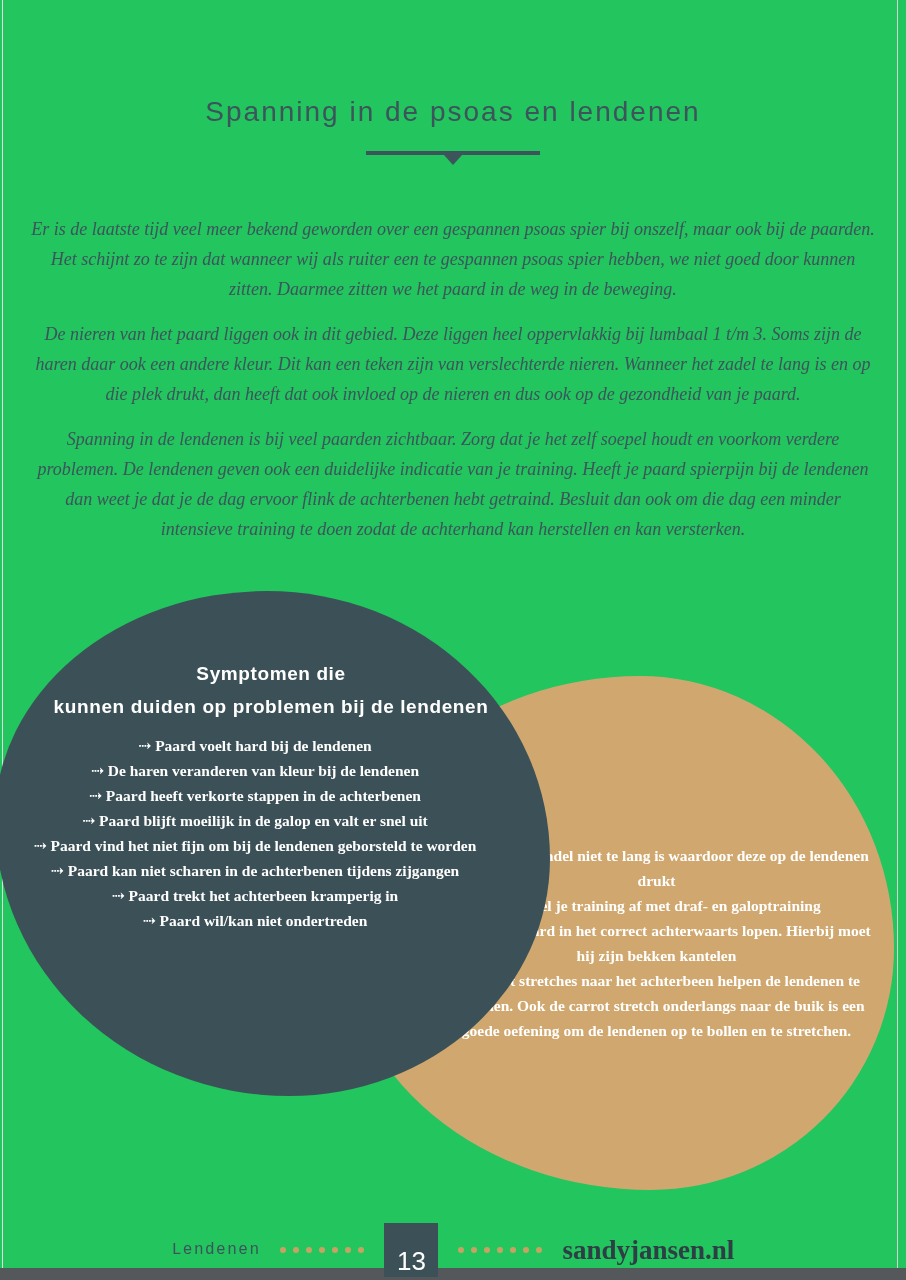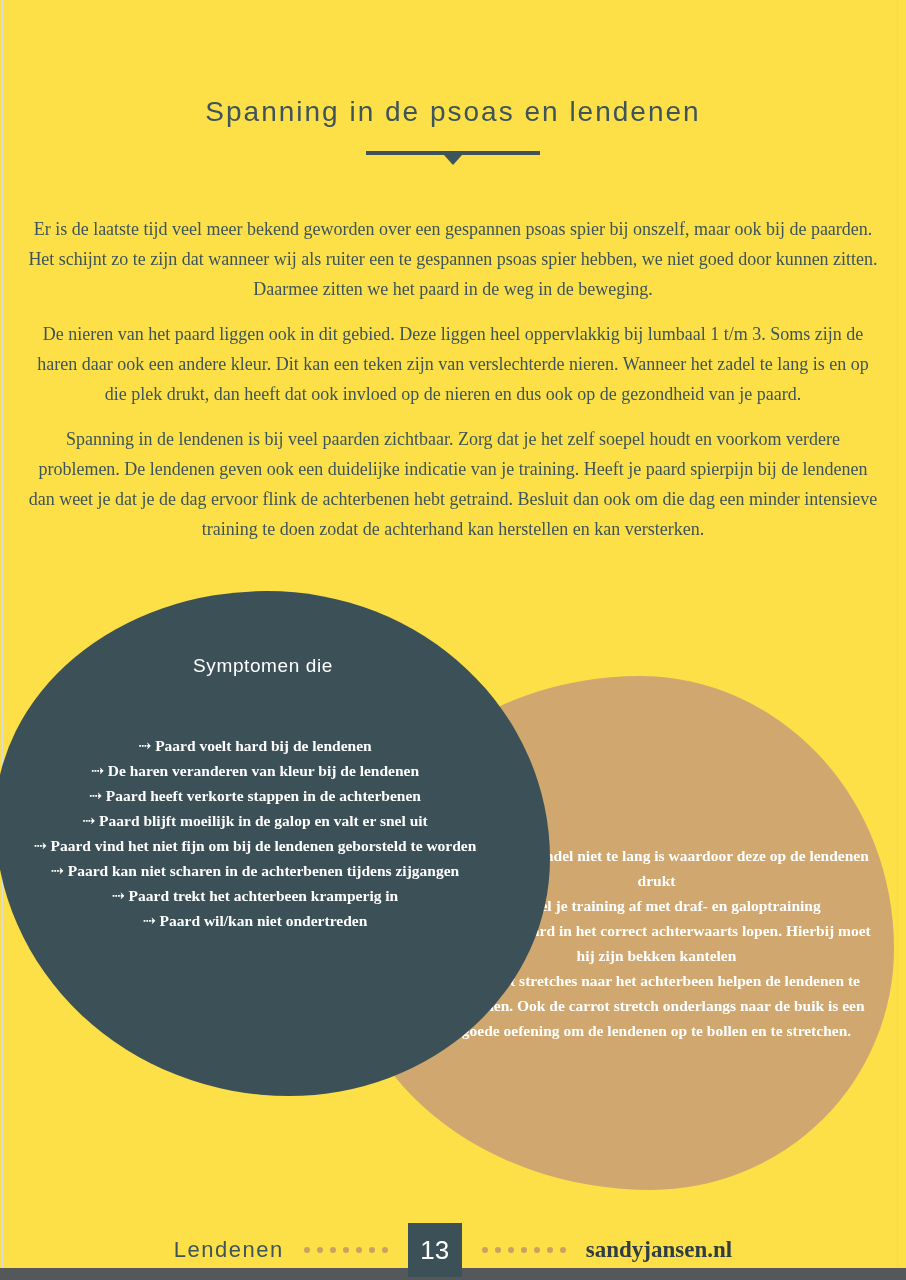--- a/index.html
+++ b/index.html
@@ -1,66 +1,66 @@
 <!DOCTYPE html>
 <html style="--teal: #3C5157; --tan: #D0A86F; --text_teal: #3D545B; --gold_dot: #C9A262; --bottom_bar: #54585A;"><head>
 <meta charset="utf-8">
 <style>
   html,body{margin:0;padding:0;}
   body{width:906px;height:1280px;background:#fff;overflow:hidden;}
-  .page{position:relative;width:906px;height:1280px;background:#fde047;overflow:hidden;
+  .page{position:relative;width:906px;height:1280px;background:#22c55e;overflow:hidden;
         font-family:"Liberation Serif","DejaVu Serif",serif;color:var(--text_teal,#3D545B);}
   .edge{position:absolute;top:0;bottom:12px;width:1px;background:#ddd;}
   .edge.left{left:2px;}
   .edge.right{left:897px;background:#d2d2d2;}
 
   .title{position:absolute;top:96px;left:0;width:100%;text-align:center;margin:0;
          font-family:"Liberation Sans","DejaVu Sans",sans-serif;font-weight:400;
          font-size:28px;letter-spacing:2px;color:var(--text_teal,#3D545B);}
   .divider-line{position:absolute;top:151px;left:366px;width:174px;height:4px;
                 background:var(--text_teal,#3D545B);}
   .divider-triangle{position:absolute;top:155px;left:444px;width:0;height:0;
                 border-left:9px solid transparent;border-right:9px solid transparent;
                 border-top:10px solid var(--text_teal,#3D545B);}
 
   .paragraphs{position:absolute;top:214px;left:28px;width:850px;text-align:center;
               font-size:18px;line-height:30px;}
-  .paragraphs p{margin:0 0 15px 0;}
+  .paragraphs p{margin:0 0 15px 0;font-style:italic;}
 
   .blob{position:absolute;}
   .blob-dark{left:-5px;top:591px;width:555px;height:505px;z-index:2;
              background:var(--teal,#3C5157);
              border-radius:49% 51% 47% 53% / 45% 53% 47% 55%;}
   .blob-tan{left:342px;top:676px;width:552px;height:514px;z-index:1;
             background:var(--tan,#D0A86F);
             border-radius:54% 46% 44% 56% / 50% 53% 47% 50%;}
 
-  .blob-heading{position:absolute;text-align:center;color:#fff;margin:8px;
-                font-family:"Liberation Sans","DejaVu Sans",sans-serif;font-weight:400;
+  .blob-heading{position:absolute;text-align:center;color:#fff;margin:16px;
+                font-family:"Liberation Sans","DejaVu Sans",sans-serif;font-weight:700;
                 font-size:19px;letter-spacing:0.6px;line-height:33px;}
   .blob-dark .blob-heading{left:20px;top:50px;width:480px;}
   .blob-tan  .blob-heading{left:170px;top:88px;width:380px;}
 
   .blob-list{position:absolute;text-align:center;color:#fff;
              font-size:15.5px;font-weight:bold;line-height:25px;}
   .blob-dark .blob-list{left:0;top:142px;width:520px;}
   .blob-tan  .blob-list{left:92px;top:167px;width:445px;}
 
   .footer{position:absolute;left:0;top:1222px;width:100%;height:56px;z-index:6;
           display:flex;align-items:center;justify-content:center;gap:20px;}
-  .footer-chapter{font-family:Liberation Sans, sans-serif;
-                  font-size:22px;letter-spacing:1.5px;color:var(--text_teal,#3D545B);}
+  .footer-chapter{font-family:Liberation Mono, monospace;
+                  font-size:16px;letter-spacing:1.5px;color:var(--text_teal,#3D545B);}
   .dots{display:flex;gap:7px;align-items:center;}
   .dot{width:6px;height:6px;border-radius:50%;background:var(--gold_dot,#C9A262);}
   .page-box{width:54px;height:54px;background:var(--teal,#3C5157);
-            display:flex;align-items:center;justify-content:center;}
+            display:flex;align-items:flex-end;justify-content:center;}
   .page-box span{font-family:"Liberation Sans","DejaVu Sans",sans-serif;
                  font-size:26px;color:#fff;}
   .footer-site{font-family:"Liberation Serif","DejaVu Serif",serif;font-weight:bold;
-               font-size:23px;color:#2F3E44;}
+               font-size:27px;color:#2F3E44;}
 
   .bottom-bar{position:absolute;left:0;bottom:0;width:100%;height:12px;z-index:5;
               background:var(--bottom_bar,#54585A);}
 </style>
 </head>
 <body>
 
 <div class="page">
   <div class="edge left"></div>
   <div class="edge right"></div>
@@ -80,20 +80,21 @@
         <div>⇢ Zorg dat je zadel niet te lang is waardoor deze op de lendenen drukt</div>
         <div>⇢ Wissel je training af met draf- en galoptraining</div>
         <div>⇢ Train je paard in het correct achterwaarts lopen. Hierbij moet hij zijn bekken kantelen</div>
         <div>⇢ Carrot stretches naar het achterbeen helpen de lendenen te stretchen. Ook de carrot stretch onderlangs naar de buik is een goede oefening om de lendenen op te bollen en te stretchen.</div>
       </div>
   </div>
 
   <div class="blob blob-dark">
     <h2 class="blob-heading">
       <span>Symptomen die</span><br>
+      <span>kunnen duiden op problemen bij de lendenen</span>
     </h2>
     <div class="blob-list">
         <div>⇢ Paard voelt hard bij de lendenen</div>
         <div>⇢ De haren veranderen van kleur bij de lendenen</div>
         <div>⇢ Paard heeft verkorte stappen in de achterbenen</div>
         <div>⇢ Paard blijft moeilijk in de galop en valt er snel uit</div>
         <div>⇢ Paard vind het niet fijn om bij de lendenen geborsteld te worden</div>
         <div>⇢ Paard kan niet scharen in de achterbenen tijdens zijgangen</div>
         <div>⇢ Paard trekt het achterbeen kramperig in</div>
         <div>⇢ Paard wil/kan niet ondertreden</div>

